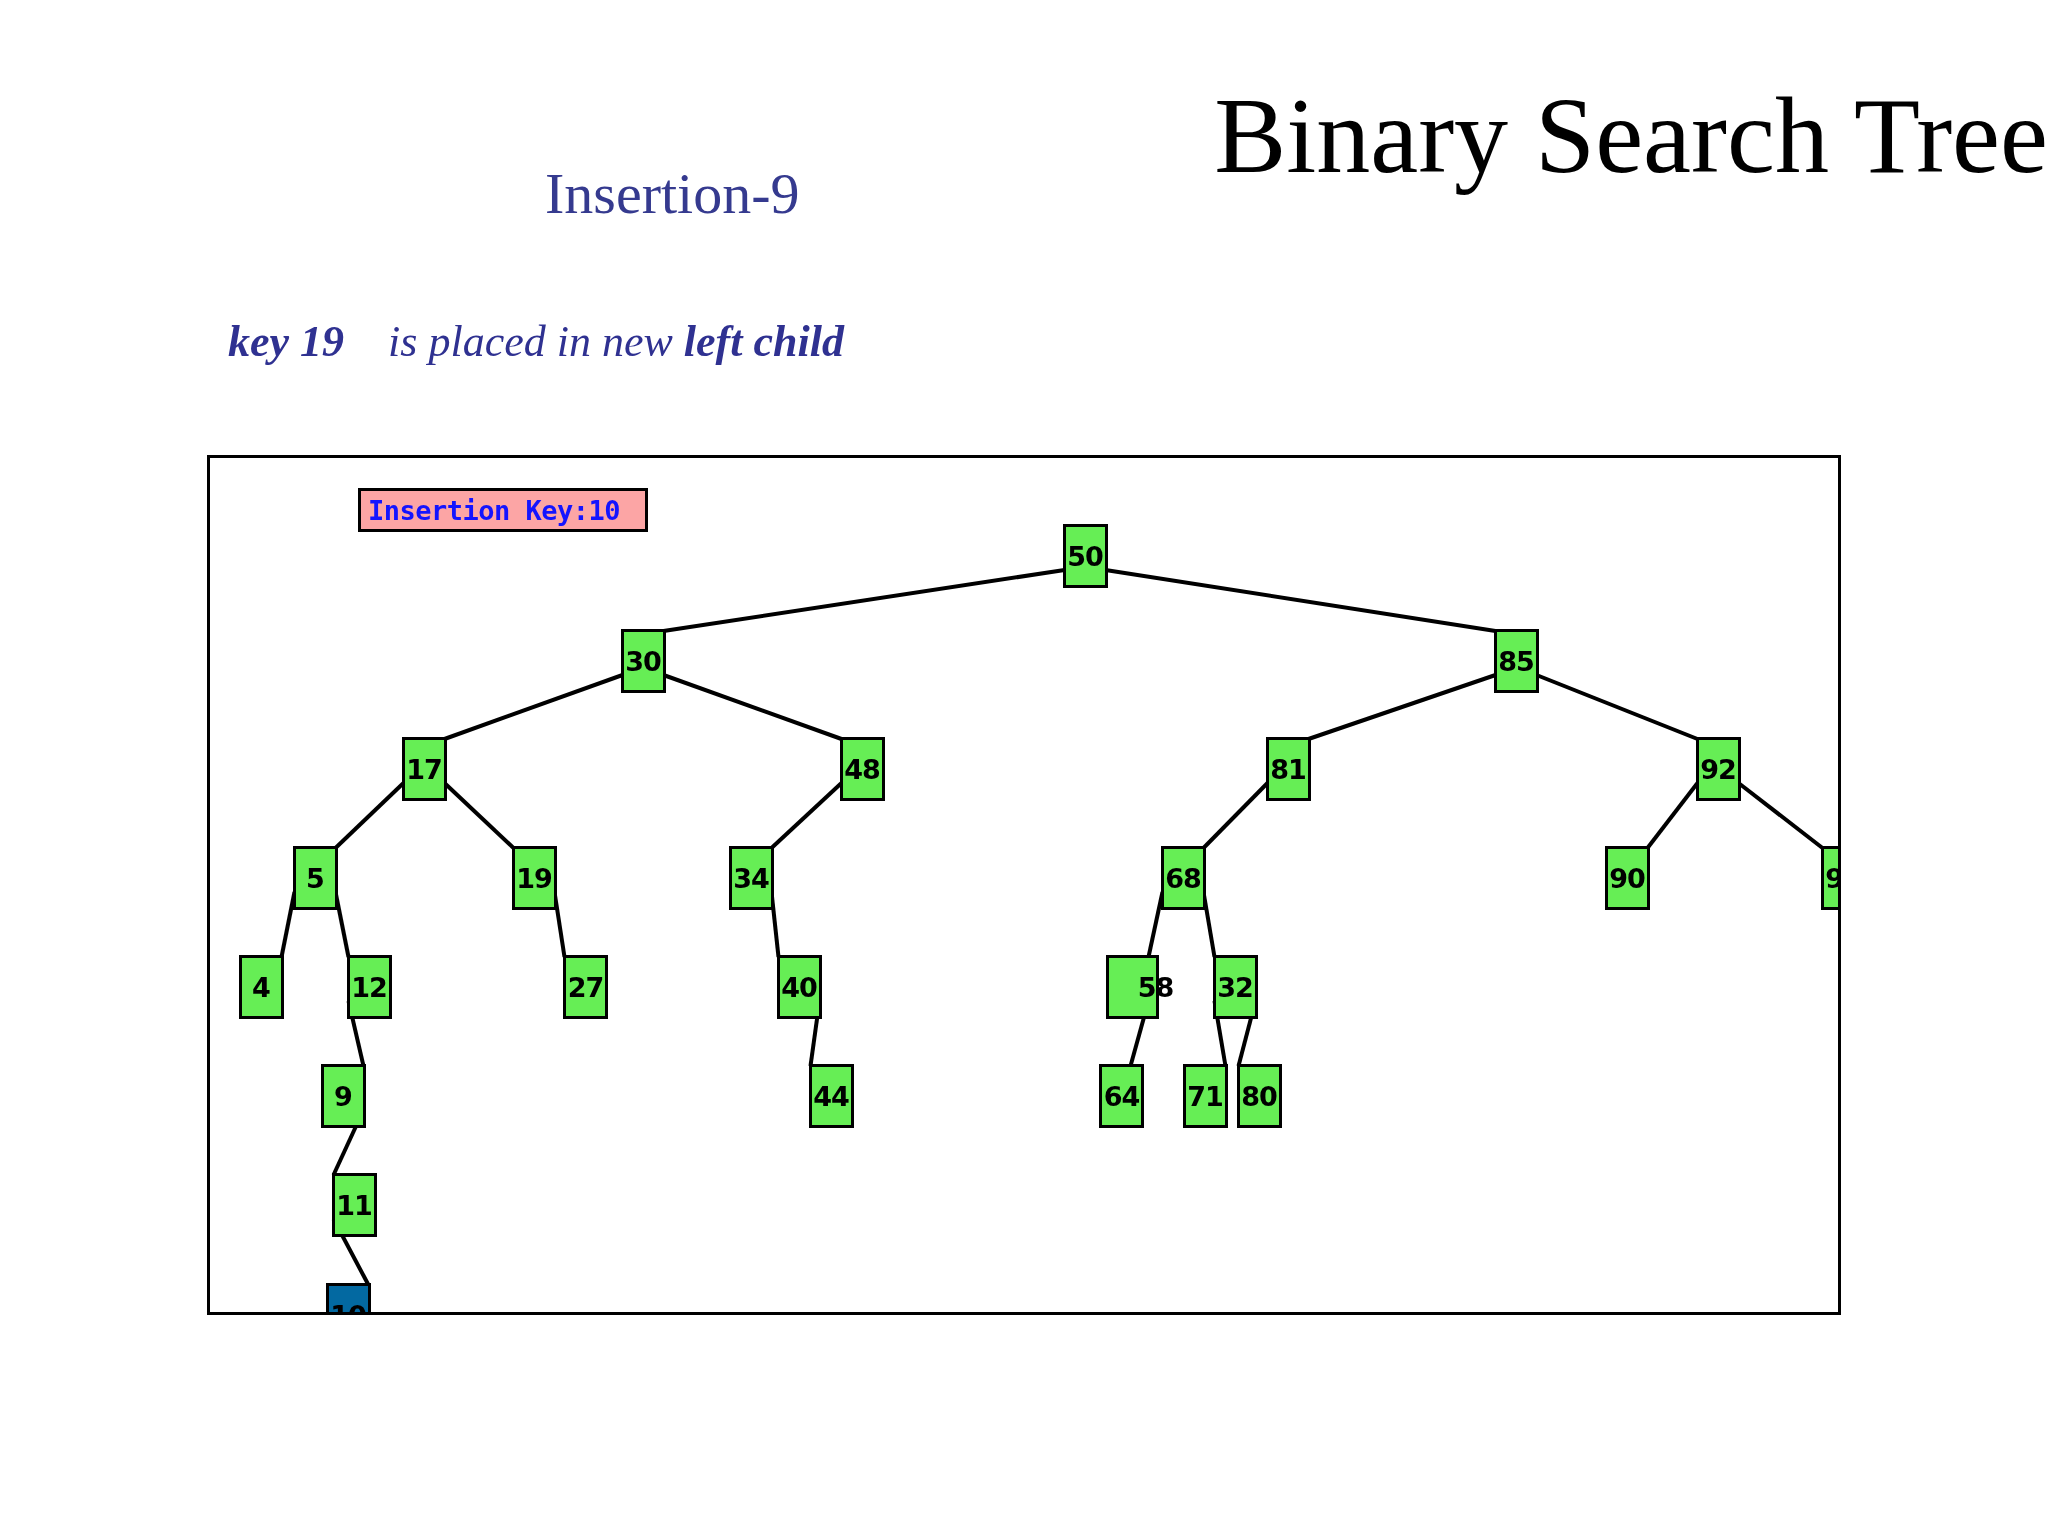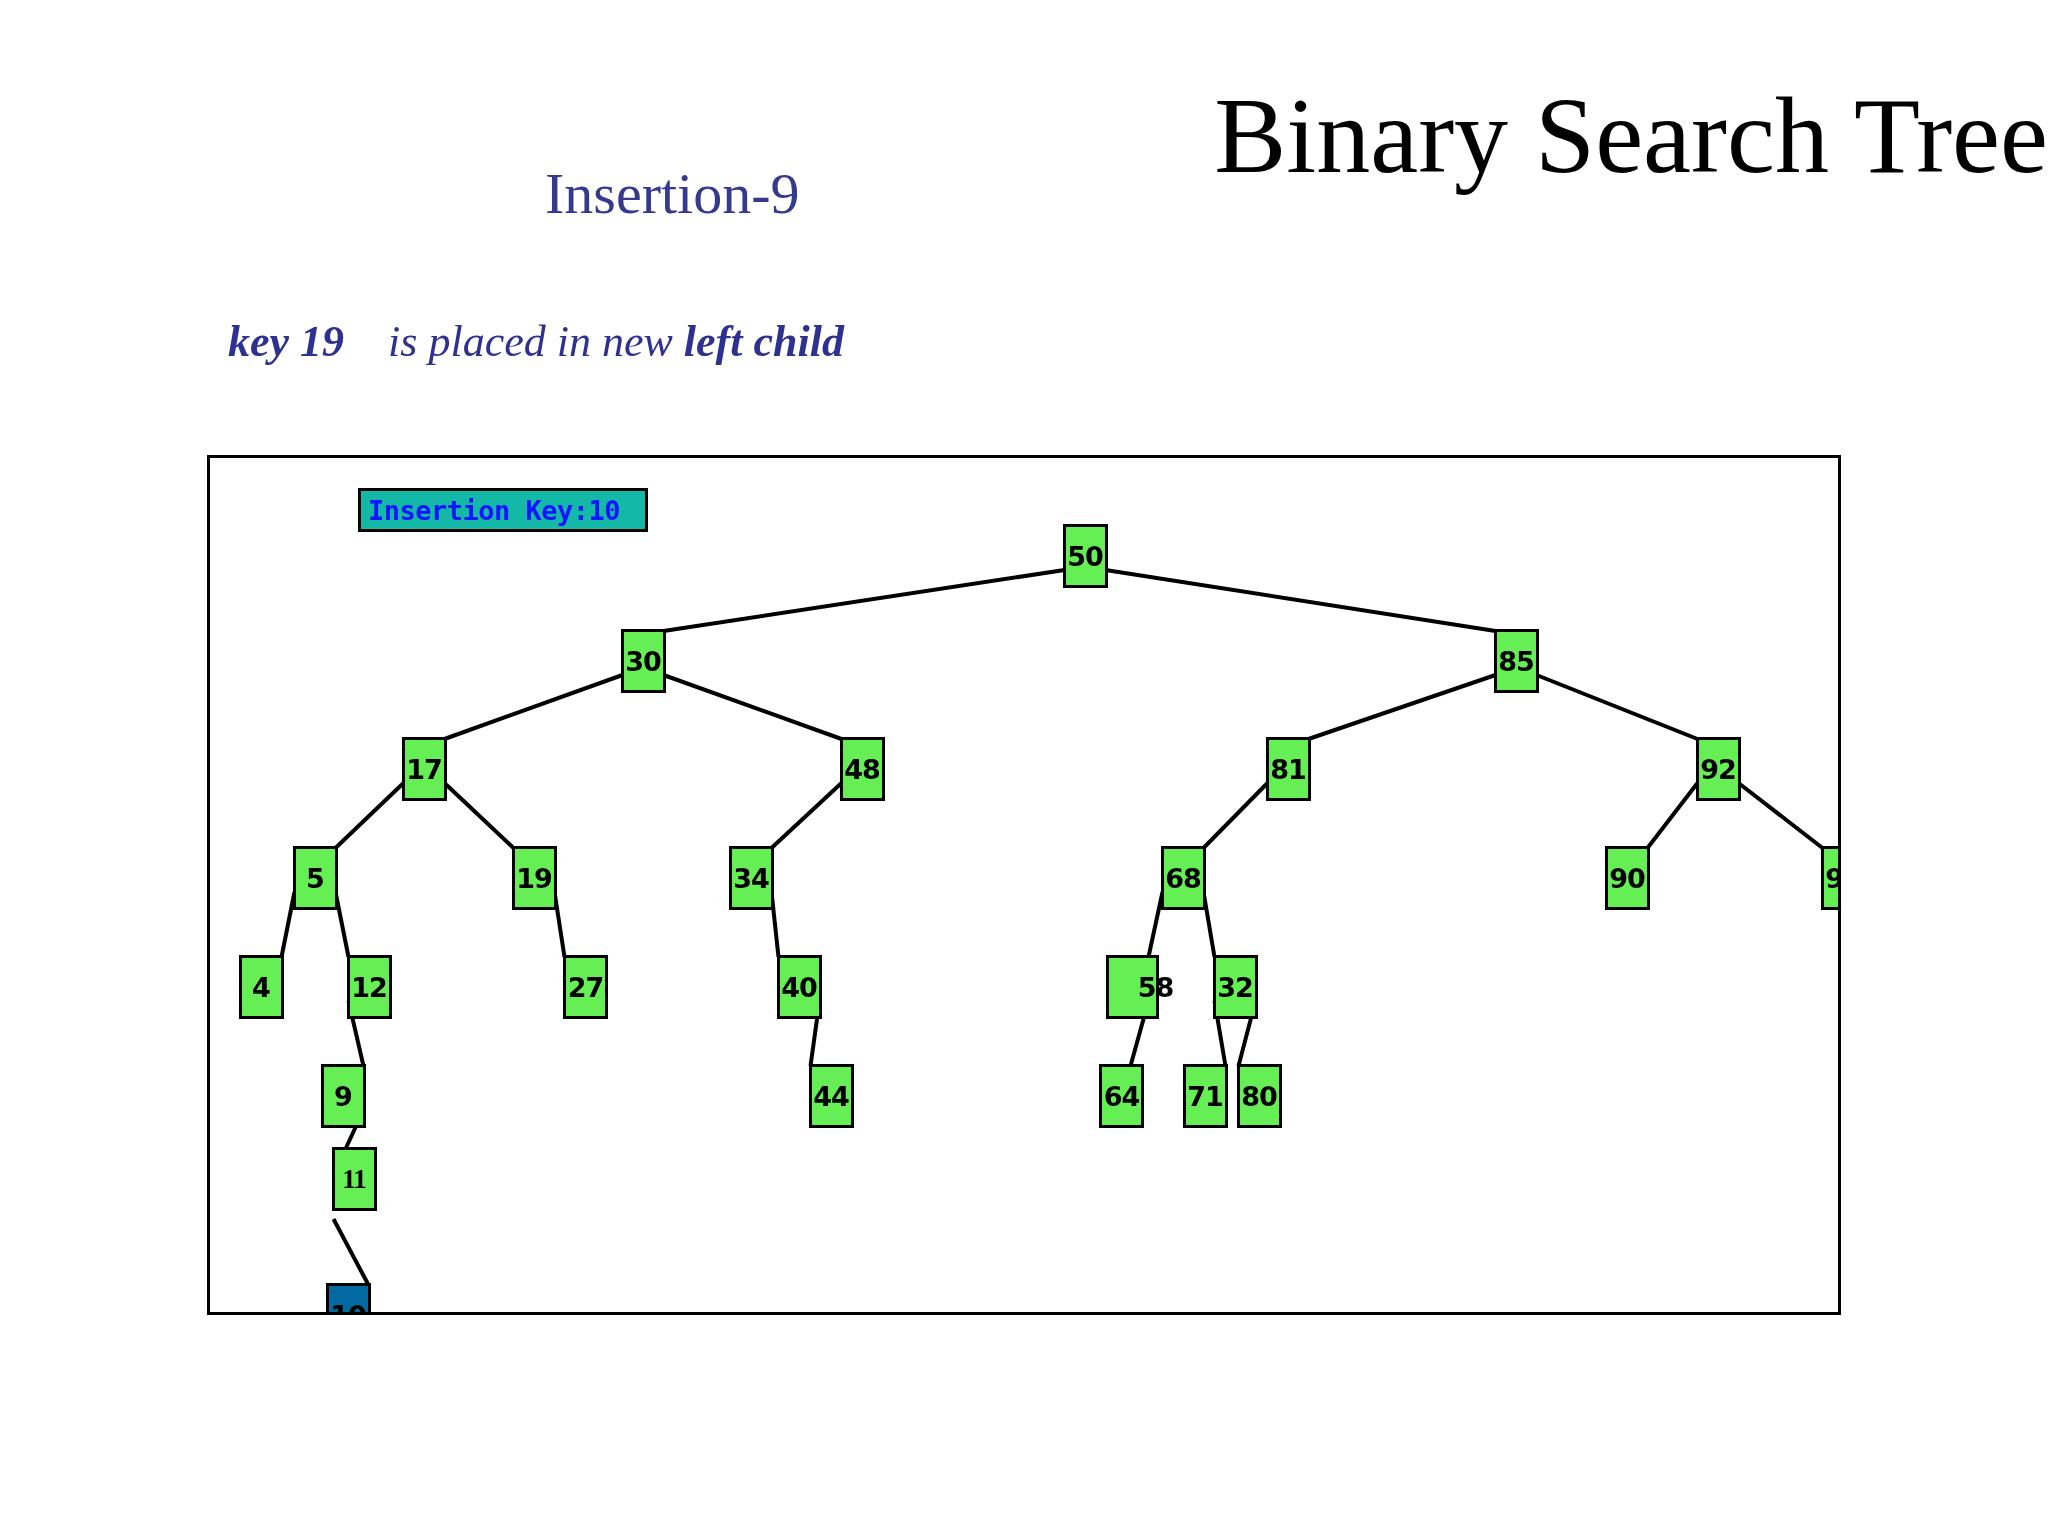--- a/index.html
+++ b/index.html
@@ -76,21 +76,21 @@
     overflow: hidden;
   }
 
   #insertion-key-box {
     position: absolute;
     left: 148px;
     top: 30px;
     width: 290px;
     height: 44px;
     border: 3px solid #000000;
-    background: #14b8a6;
+    background: #fca5a5;
     box-sizing: border-box;
     display: flex;
     align-items: center;
     justify-content: flex-start;
     padding-left: 7px;
   }
   #insertion-key-box span {
     font-family: "DejaVu Sans Mono", "Liberation Mono", monospace;
     font-size: 27px;
     font-weight: bold;
@@ -240,21 +240,21 @@
       </div>
       <div class="tree-node" style="left: 889px; top: 606px;">
         <span>64</span>
       </div>
       <div class="tree-node" style="left: 972.5px; top: 606px;">
         <span>71</span>
       </div>
       <div class="tree-node" style="left: 1026.5px; top: 606px;">
         <span>80</span>
       </div>
-      <div class="tree-node" style="left: 121.5px; top: 689px; font-family: Liberation Serif, serif;">
+      <div class="tree-node" style="left: 121.5px; top: 715px;">
         <span>11</span>
       </div>
       <div class="tree-node highlight" style="left: 115.5px; top: 825px;">
         <span>10</span>
       </div>
     </div>
 
 </div>
 
 </body></html>

